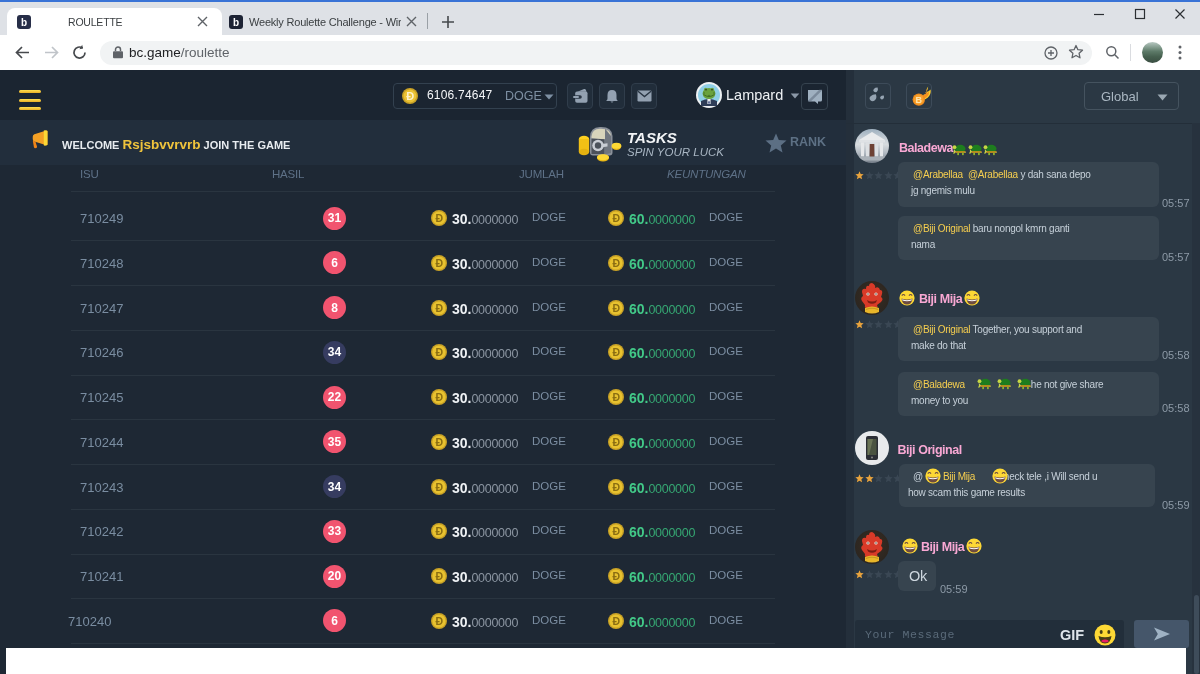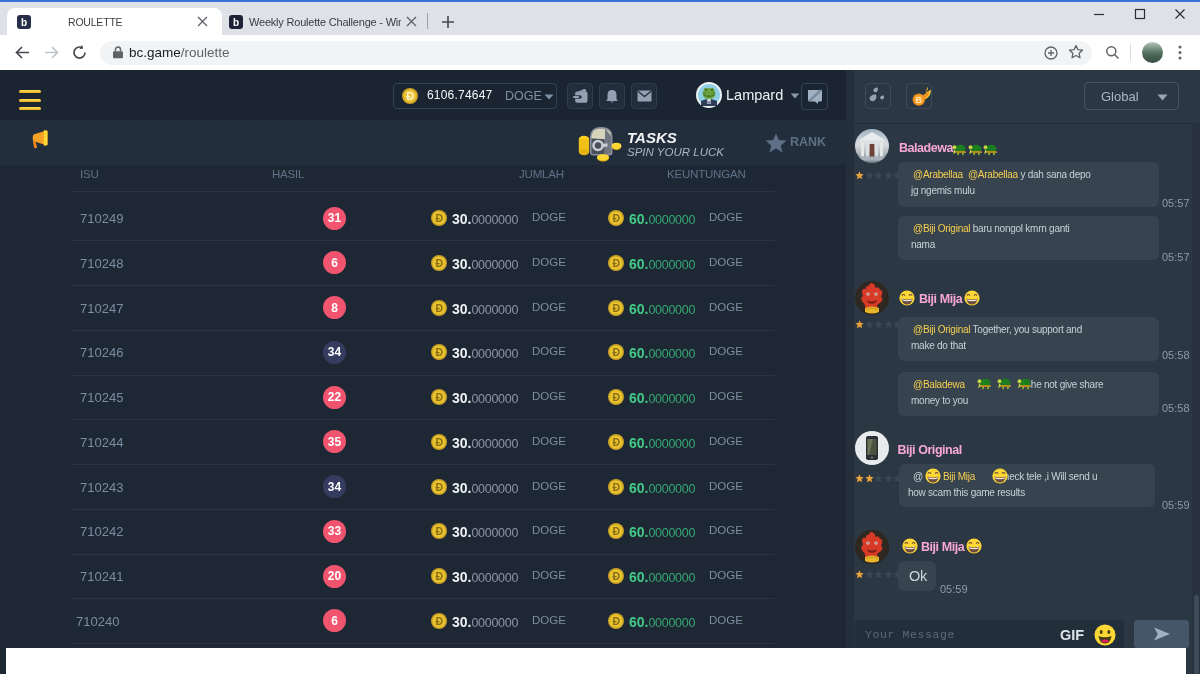--- a/index.html
+++ b/index.html
@@ -178,20 +178,21 @@
       <path d="M1 1 L15 1 L15 11 Q15 12.5 13.5 12.5 L11 12.5 L11 15 L8 12.5 L2.5 12.5 Q1 12.5 1 11 Z" fill="#9fb0c0"></path>
       <path d="M1 11.8 L12.5 0.5 L15 0.5 L15 1.5 L3.5 12.8 L1 12.8 Z" fill="#5c6c7c" opacity="0.55"></path>
     </svg>
     <div class="abs" id="banner"></div>
 
     <svg class="abs" style="left:28px; top:60px;" width="20" height="19" viewBox="0 0 19 18">
       <path d="M17.5 0.5 Q18.5 0.3 18.5 1.5 L18.5 13.5 Q18.5 14.7 17.5 14.4 L6 11 Q4.5 10.5 4.5 8.5 L4.5 6.5 Q4.5 4.5 6 4 Z" fill="#f5a125"></path>
       <path d="M18.5 1 L18.5 14 Q16 15.5 15 14.5 L15 0.5 Q16.5 -0.5 18.5 1 Z" fill="#fdd835"></path>
       <path d="M7 10.8 L8.5 15.5 Q8.9 16.8 7.9 17 L6.7 17.2 Q5.8 17.3 5.6 16.2 L4.6 10.2 Z" fill="#f08418"></path>
     </svg>
+    <div class="abs" style="left:62px; top:66.5px; font-size:11px; font-weight:bold; color:#e8ecf0;">WELCOME <span style="font-size:13.5px; color:#f0c43c;">Rsjsbvvrvrb</span> JOIN THE GAME</div>
 
     <svg class="abs" style="left:576px; top:54px;" width="46" height="38" viewBox="0 0 46 38">
       <ellipse cx="8" cy="15" rx="5.2" ry="3.2" fill="#fdd020"></ellipse>
       <rect x="2.8" y="15" width="10.4" height="13" fill="#f2c115"></rect>
       <ellipse cx="8" cy="28" rx="5.2" ry="3.2" fill="#e5b210"></ellipse>
       <path d="M14 13 Q14 3.5 24 3 Q36 2.5 36.5 12 L36.5 28.5 Q36.5 31.5 33.5 31.5 L17 31.5 Q14 31.5 14 28.5 Z" fill="#8a9099"></path>
       <path d="M15.5 12.5 Q16 5 24 4.7 Q34.8 4.3 35 12.5 L35 15.5 L15.5 14.5 Z" fill="#d8d4bb"></path>
       <path d="M29 4.5 L35 12 L35 29 L29 30.5 Z" fill="#70767f"></path>
       <path d="M15.5 14.5 L28.5 15.2 L28.5 30 L15.5 30 Z" fill="#4b515a"></path>
       <circle cx="22" cy="21.5" r="5.8" fill="#c9cdd4"></circle>
@@ -205,21 +206,21 @@
     <div class="abs" style="left:627px; top:59px; font-size:15px; font-weight:bold; font-style:italic; color:#f2f4f6;">TASKS</div>
     <div class="abs" style="left:627px; top:76px; font-size:11.5px; font-style:italic; color:#a9b6c3;">SPIN YOUR LUCK</div>
     <svg class="abs" style="left:765px; top:63px;" width="22" height="20" viewBox="0 0 22 20">
       <path d="M11 0.5 L13.8 7 L21.5 7.6 L15.8 12.5 L17.5 19.5 L11 15.5 L4.5 19.5 L6.2 12.5 L0.5 7.6 L8.2 7 Z" fill="#5c6f84"></path>
     </svg>
     <div class="abs" style="left:790px; top:65px; font-size:12.5px; font-weight:bold; color:#5d7084;">RANK</div>
     <div id="tablerows">
     <div class="abs hdr" style="left:80px; top:97.5px;">ISU</div>
     <div class="abs hdr" style="left:272px; top:97.5px;">HASIL</div>
     <div class="abs hdr" style="left:519px; top:97.5px;">JUMLAH</div>
-    <div class="abs hdr" style="left:667px; top:97.5px;">KEUNTUNGAN</div>
+    <div class="abs hdr" style="left:667px; top:97.5px;font-style:italic;">KEUNTUNGAN</div>
     <div class="abs rowsep" style="top:120.5px;"></div>
     <div class="abs isu" style="left:80px; top:141.0px;">710249</div>
     <div class="abs circ pink" style="left:275px; top:136.5px;">31</div>
     <svg class="abs" style="left:431px; top:140.0px;" width="16" height="16" viewBox="0 0 16 16">
         <circle cx="8" cy="8" r="8" fill="#c9a226"></circle>
         <circle cx="8" cy="8" r="6.6" fill="#e8c22f"></circle>
         <text x="8.2" y="12" font-size="10.5" font-weight="bold" fill="#8a6d12" text-anchor="middle" font-family="Liberation Sans">Đ</text>
       </svg>
     <div class="abs amt-w" style="left:452px; top:140.0px;"><b>30.</b><span>0000000</span></div>
     <div class="abs dlab" style="left:532px; top:141.0px;">DOGE</div>
@@ -360,21 +361,21 @@
     <div class="abs amt-w" style="left:452px; top:498.0px;"><b>30.</b><span>0000000</span></div>
     <div class="abs dlab" style="left:532px; top:499.0px;">DOGE</div>
     <svg class="abs" style="left:608px; top:498.0px;" width="16" height="16" viewBox="0 0 16 16">
         <circle cx="8" cy="8" r="8" fill="#c9a226"></circle>
         <circle cx="8" cy="8" r="6.6" fill="#e8c22f"></circle>
         <text x="8.2" y="12" font-size="10.5" font-weight="bold" fill="#8a6d12" text-anchor="middle" font-family="Liberation Sans">Đ</text>
       </svg>
     <div class="abs amt-g" style="left:629px; top:498.0px;"><b>60.</b><span>0000000</span></div>
     <div class="abs dlab" style="left:709px; top:499.0px;">DOGE</div>
     <div class="abs rowsep" style="top:528.4px;"></div>
-    <div class="abs isu" style="left:76px; top:543.8px;">710240</div>
+    <div class="abs isu" style="left:68px; top:543.8px;">710240</div>
     <div class="abs circ pink" style="left:275px; top:539.2px;">6</div>
     <svg class="abs" style="left:431px; top:542.8px;" width="16" height="16" viewBox="0 0 16 16">
         <circle cx="8" cy="8" r="8" fill="#c9a226"></circle>
         <circle cx="8" cy="8" r="6.6" fill="#e8c22f"></circle>
         <text x="8.2" y="12" font-size="10.5" font-weight="bold" fill="#8a6d12" text-anchor="middle" font-family="Liberation Sans">Đ</text>
       </svg>
     <div class="abs amt-w" style="left:452px; top:542.8px;"><b>30.</b><span>0000000</span></div>
     <div class="abs dlab" style="left:532px; top:543.8px;">DOGE</div>
     <svg class="abs" style="left:608px; top:542.8px;" width="16" height="16" viewBox="0 0 16 16">
         <circle cx="8" cy="8" r="8" fill="#c9a226"></circle>

